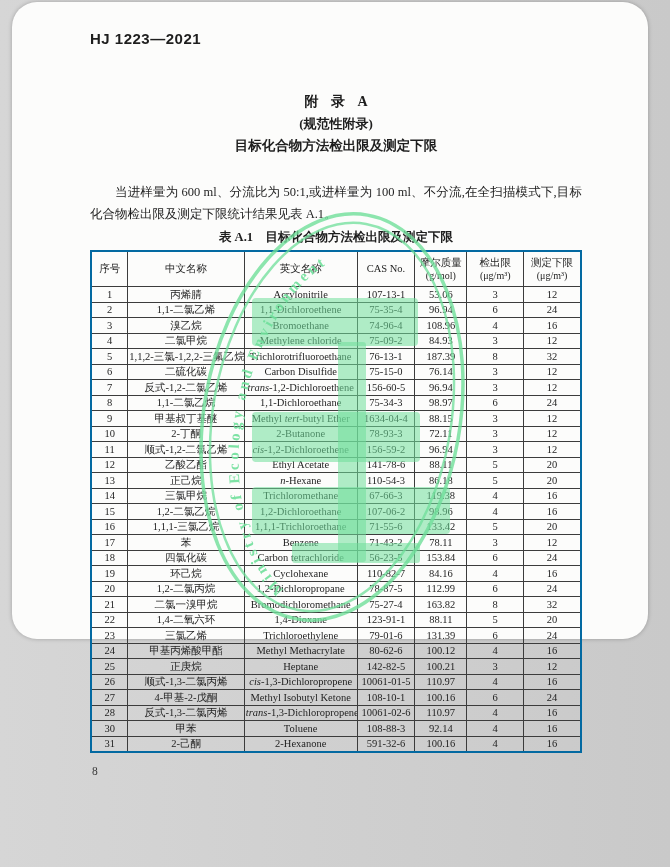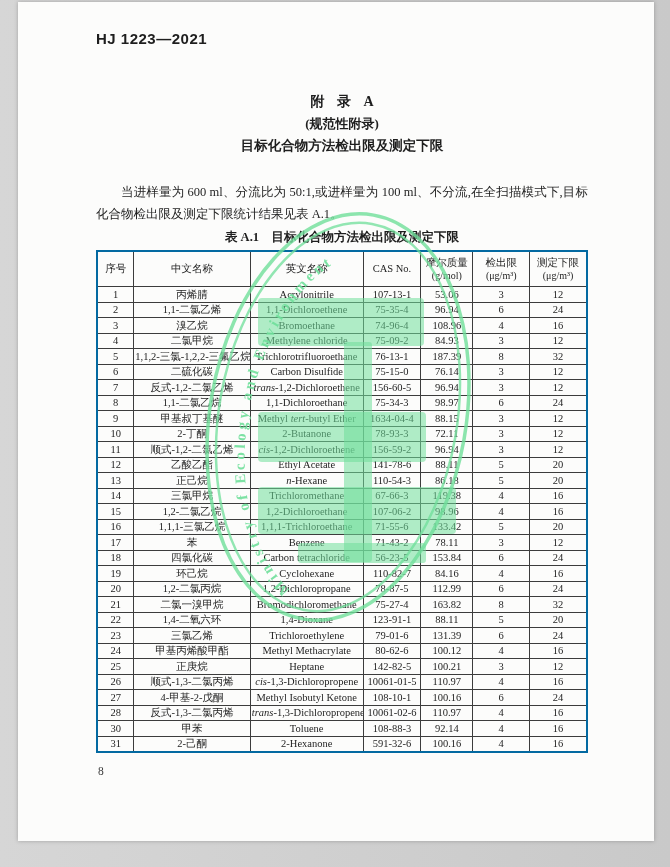--- a/index.html
+++ b/index.html
@@ -4,22 +4,22 @@
 <style>
   html,body{margin:0;padding:0;}
   body{
     width:670px;height:867px;overflow:hidden;position:relative;
     background:#c7c7c7;
     font-family:"Liberation Serif","DejaVu Serif",serif;
     color:#1e1e1e;
   }
   .scan{position:absolute;inset:0;background:linear-gradient(90deg,#d6d6d6 0,#c9c9c9 100%);}
   .page{
-    position:absolute;left:18px;top:2px;width:636px;height:839px;
-    background:#fcfcfb;box-shadow:0 0 4px rgba(0,0,0,.25);
+    position:absolute;left:12px;top:2px;width:636px;height:637px;
+    background:#fcfcfb;box-shadow:0 0 4px rgba(0,0,0,.25);border-radius:25px;
   }
   .content{position:absolute;left:78px;top:0;width:492px;}
   .doc-code{margin-top:28px;font-size:15px;font-weight:bold;letter-spacing:.5px;
     font-family:"Liberation Sans","DejaVu Sans",sans-serif;}
   .appendix{margin-top:44px;text-align:center;font-weight:bold;}
   .app-title{font-size:14px;word-spacing:9px;line-height:22px;}
   .app-sub{font-size:13px;line-height:22px;}
   .app-heading{font-size:13.5px;line-height:22px;}
   .body-text{margin:24px 0 0 0;font-size:12.5px;line-height:22px;text-indent:2em;
     text-align:justify;}

